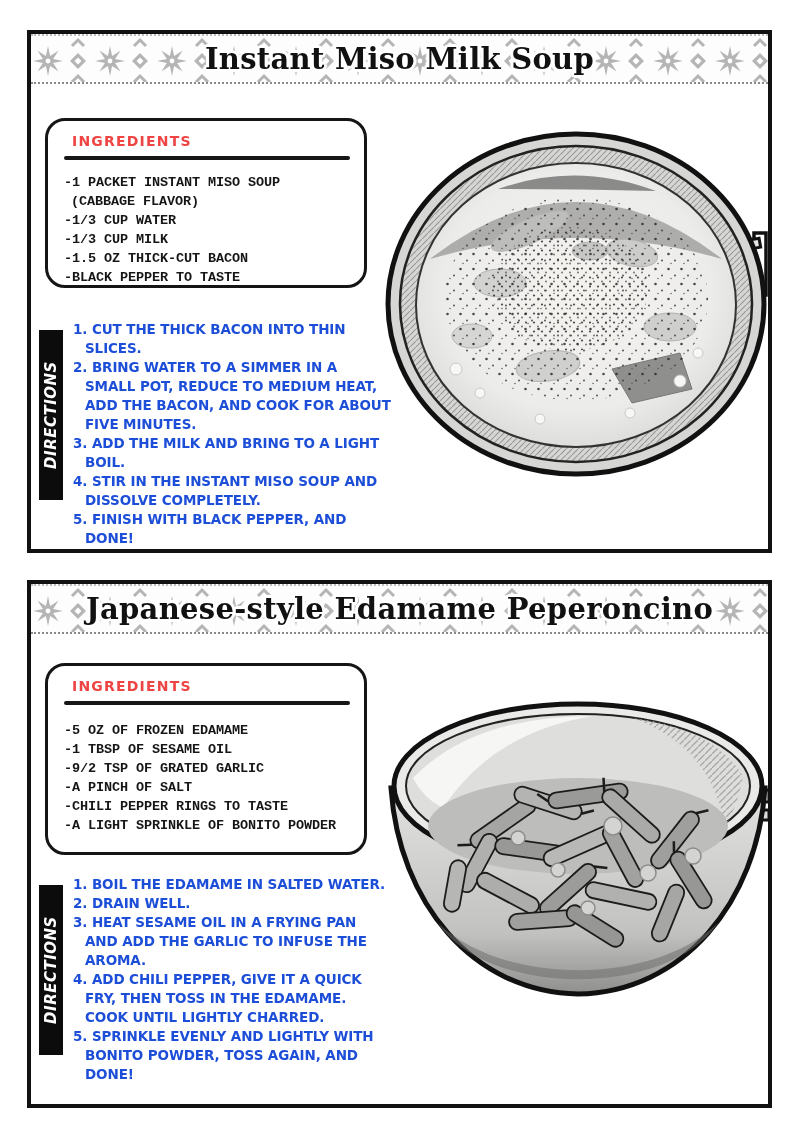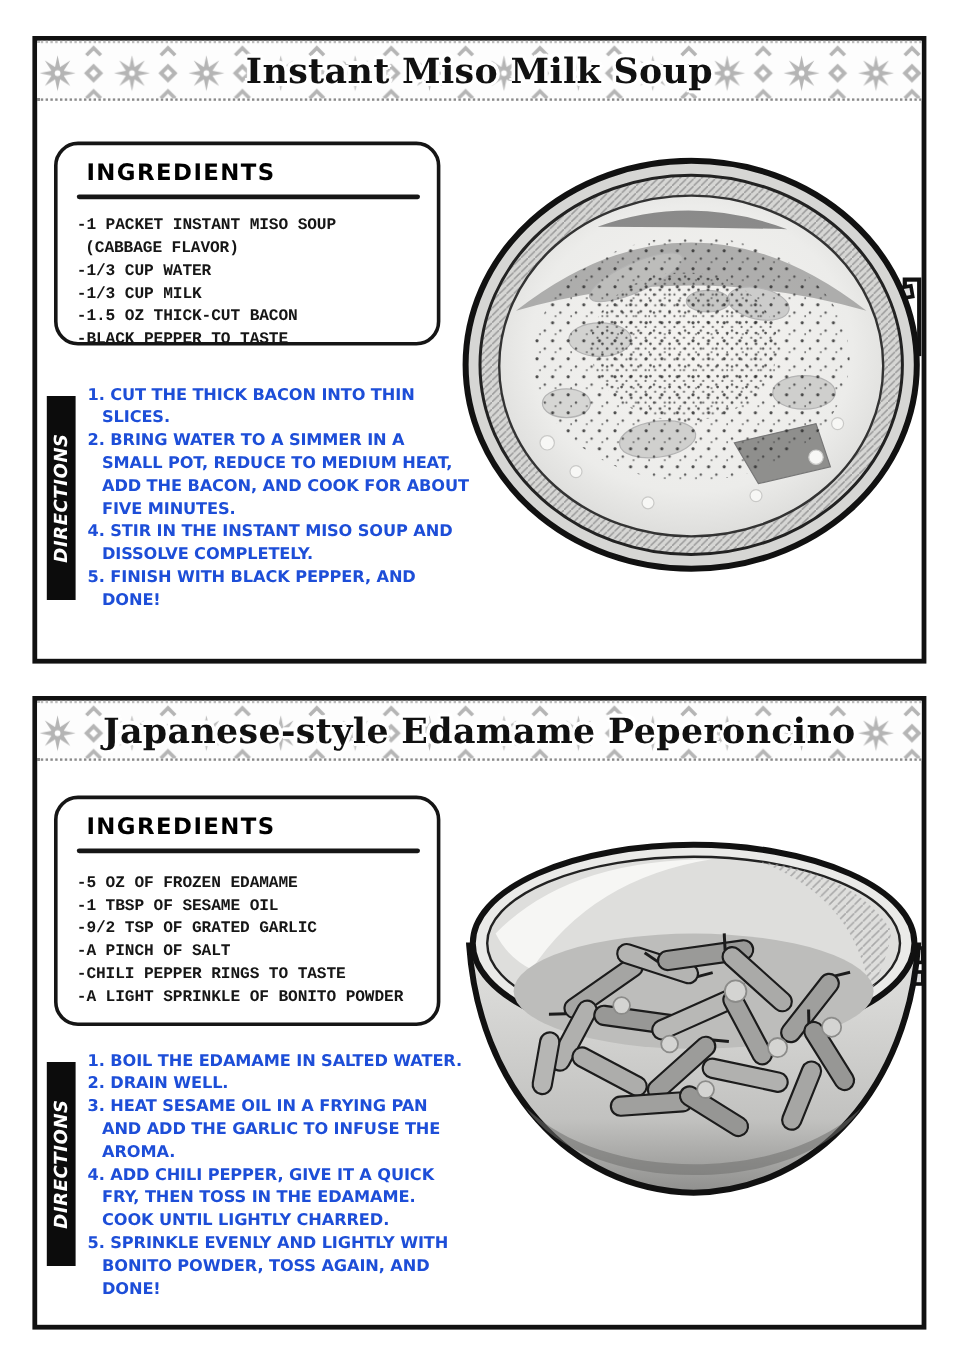--- a/index.html
+++ b/index.html
@@ -35,21 +35,21 @@
 
   
   .ing-box {
     position:absolute; left:14px; width:322px;
     border:3px solid #151515; border-radius:20px; background:#fff;
     padding:10px 14px 8px 16px;
   }
   #panel1 .ing-box { top:84px;  height:170px; }
   #panel2 .ing-box { top:79px;  height:192px; }
   .ing-head {
-    font-size:19px; font-weight:bold; letter-spacing:1.2px; color:#000000;
+    font-size:14px; font-weight:bold; letter-spacing:1.2px; color:#ef4444;
     padding-left:8px; padding-top:2px;
   }
   .ing-rule { height:4px; background:#161616; margin-top:7px; border-radius:2px; }
   .ing-list { list-style:none; margin-top:13px; }
   #panel2 .ing-list { margin-top:16px; }
   .ing-list li {
     font-size:13.5px; font-weight:bold; line-height:19px; letter-spacing:-0.1px;
     padding-left:7px; text-indent:-7px; color:#161616;font-family:Liberation Mono, monospace;
   }
 
@@ -114,20 +114,21 @@
       </ul>
     </div>
 
     <div class="dir-row">
       <div class="dir-bar">
         <span>DIRECTIONS</span>
       </div>
       <ol class="dir-list">
         <li>1. CUT THE THICK BACON INTO THIN SLICES.</li>
         <li>2. BRING WATER TO A SIMMER IN A SMALL POT, REDUCE TO MEDIUM HEAT, ADD THE BACON, AND COOK FOR ABOUT FIVE MINUTES.</li>
+        <li>3. ADD THE MILK AND BRING TO A LIGHT BOIL.</li>
         <li>4. STIR IN THE INSTANT MISO SOUP AND DISSOLVE COMPLETELY.</li>
         <li>5. FINISH WITH BLACK PEPPER, AND DONE!</li>
       </ol>
     </div>
 
     <svg class="food" id="pot-art" width="392" height="352" viewBox="0 0 392 352">
       <defs>
         <radialGradient id="soupshade" cx="50%" cy="45%" r="60%">
           <stop offset="0%" stop-color="#f5f3f0"></stop>
           <stop offset="70%" stop-color="#ececea"></stop>

